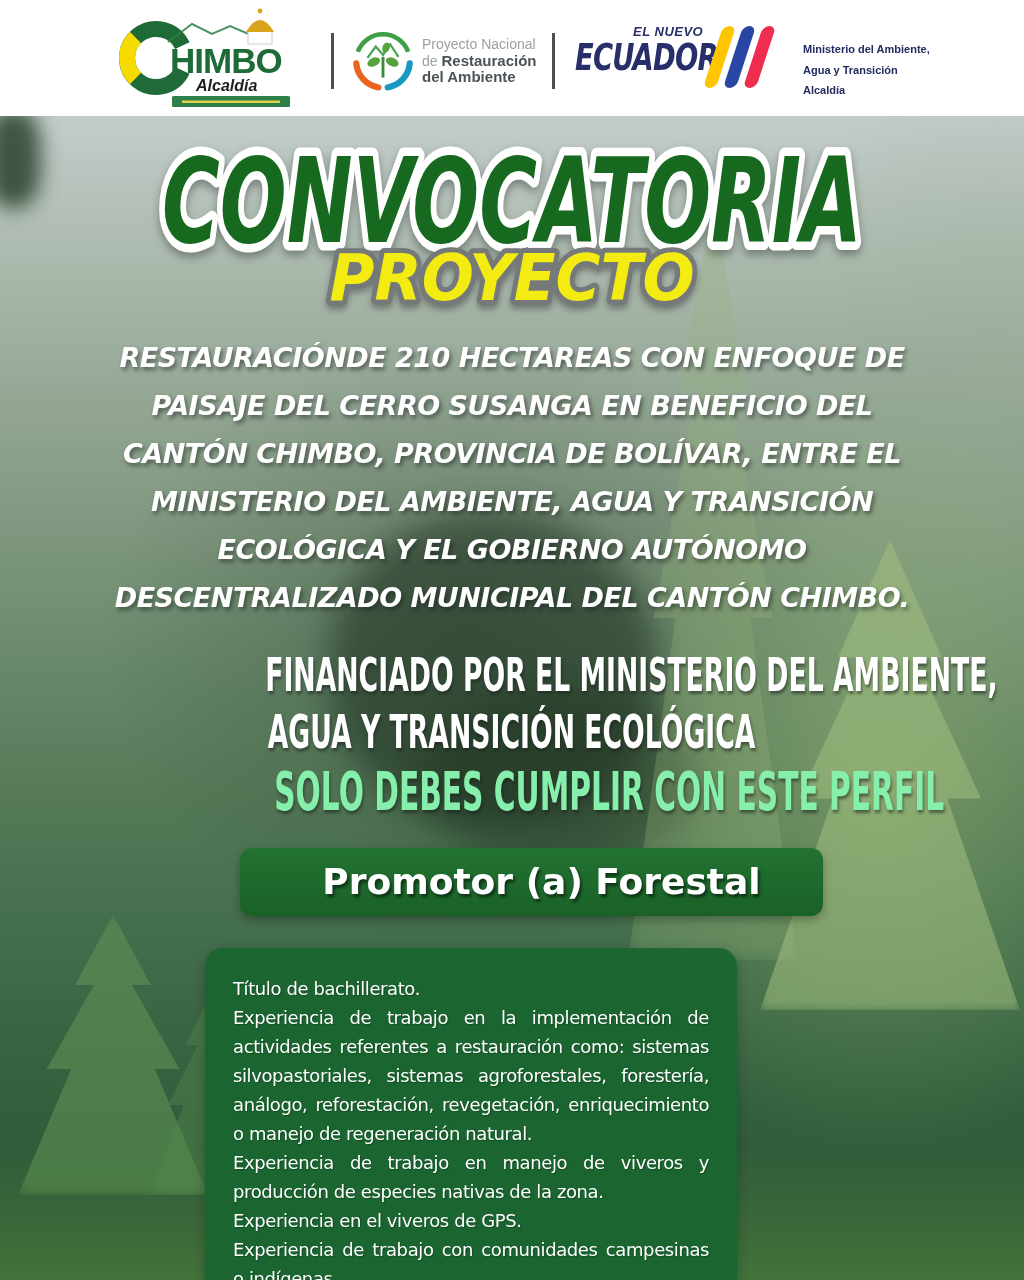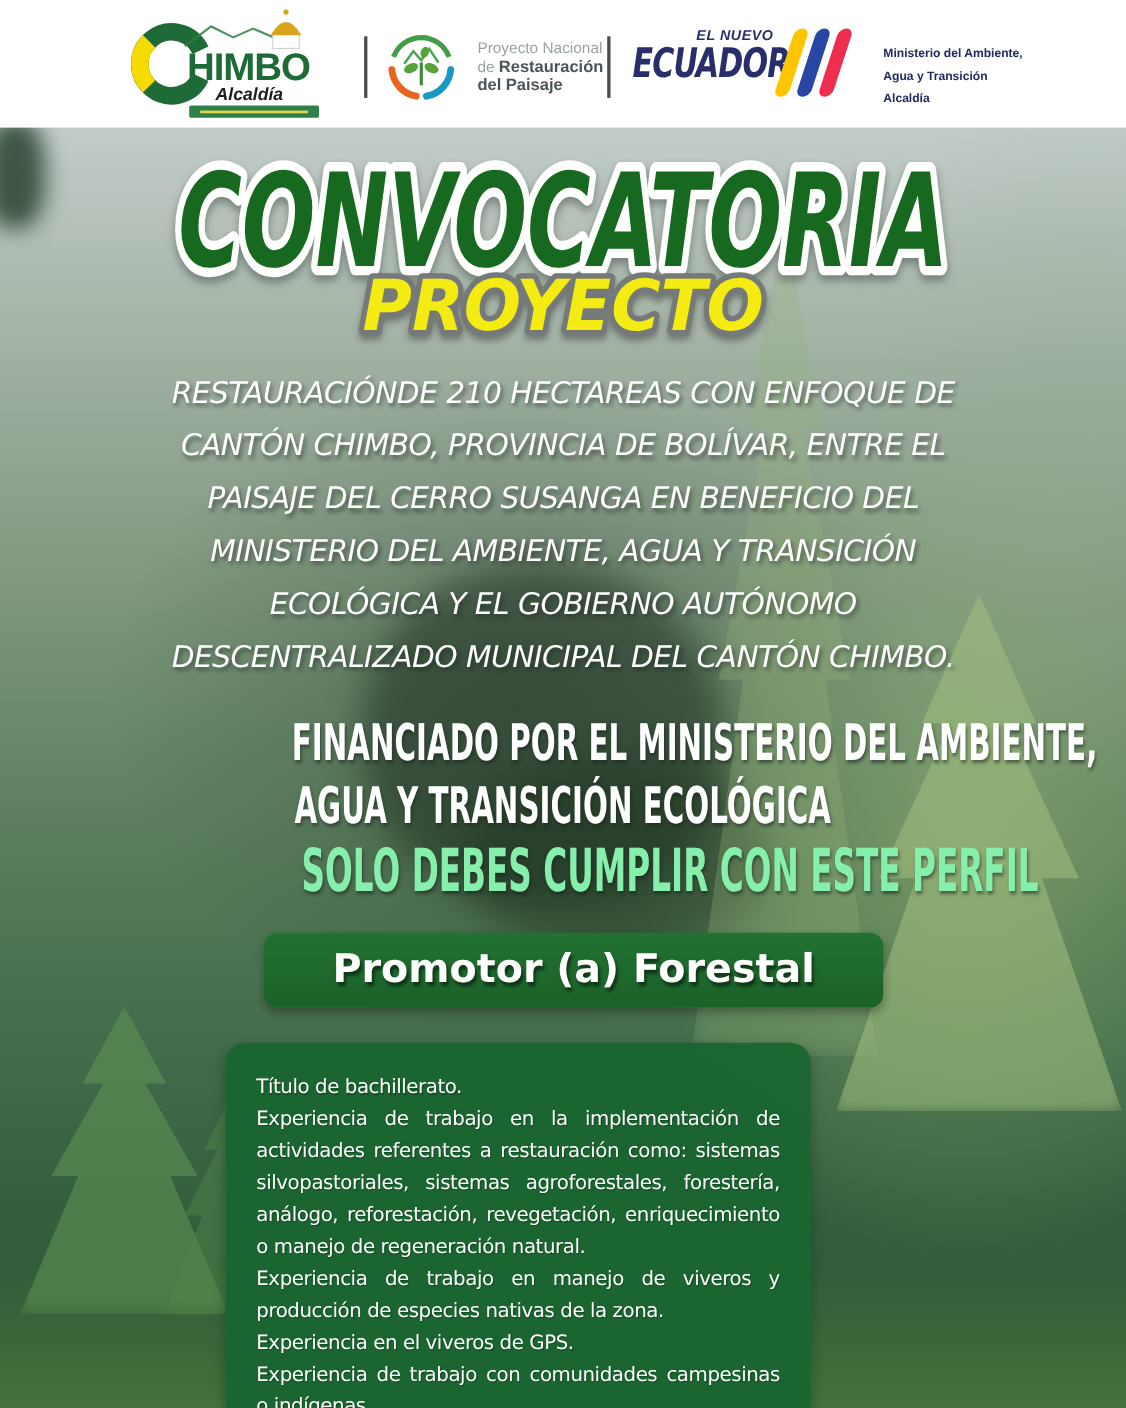--- a/index.html
+++ b/index.html
@@ -28,21 +28,21 @@
   .dark-tl{left:-14px;top:108px;width:55px;height:100px;background:rgba(30,58,35,.8);filter:blur(10px);border-radius:40%;}
   .grass{left:0;bottom:0;width:100%;height:130px;
          background:linear-gradient(0deg,rgba(86,138,64,.55),rgba(86,138,64,0));}
 
   
   .logo-bar{position:absolute;top:0;left:0;width:100%;height:116px;background:#ffffff;}
   .divider{position:absolute;top:33px;width:3px;height:56px;background:#4e4e4e;}
   .div1{left:331px;} .div2{left:552px;}
 
   .chimbo{position:absolute;left:108px;top:6px;width:215px;height:106px;}
-  .pnrp{position:absolute;left:352px;top:24px;width:198px;height:74px;display:flex;gap:20px;align-items:center;}
+  .pnrp{position:absolute;left:352px;top:24px;width:198px;height:74px;display:flex;gap:8px;align-items:center;}
   .pnrp-text{font-size:14px;color:#9ba1a4;line-height:16.5px;white-space:nowrap;}
   .pnrp-text b{color:#4c5357;font-size:15px;}
 
   .ecuador{position:absolute;left:575px;top:18px;width:400px;height:84px;color:#282e6a;}
   .ec-tag{position:absolute;left:58px;top:6px;font-size:13px;font-weight:bold;font-style:italic;letter-spacing:.5px;white-space:nowrap;}
   .ec-word{position:absolute;left:0;top:18px;font-size:37px;font-weight:bold;font-style:italic;
            letter-spacing:-1px;transform:scaleX(.74);transform-origin:left;white-space:nowrap;
            font-family:"DejaVu Sans",sans-serif;}
   .stripes{position:absolute;left:138px;top:8px;height:66px;}
   .stripe{display:inline-block;width:13px;height:62px;margin-right:7px;border-radius:7px;
@@ -55,39 +55,39 @@
   .title-svg{position:absolute;left:0;width:1024px;overflow:visible;}
   .title-svg text{font-family:"DejaVu Sans",sans-serif;font-weight:bold;font-style:italic;
                   paint-order:stroke;stroke-linejoin:round;}
   .t-main{top:124px;height:140px;filter:drop-shadow(0 5px 4px rgba(70,80,72,.55));}
   .t-main text{fill:#17691f;stroke:#ffffff;stroke-width:17px;font-size:118px;}
   .t-sub{top:238px;height:84px;filter:drop-shadow(0 4px 3px rgba(60,60,60,.5));}
   .t-sub text{fill:#f3eb12;stroke:#75797a;stroke-width:10px;font-size:64px;}
 
   
   .headline{position:absolute;top:334px;left:0;width:100%;text-align:center;color:#fff;
-            font-family:"DejaVu Sans",sans-serif;font-weight:normal;font-style:italic;
+            font-family:"DejaVu Sans",sans-serif;font-weight:bold;font-style:italic;
             font-size:27px;letter-spacing:-.5px;line-height:48px;
             text-shadow:2px 3px 4px rgba(25,35,28,.55);}
 
   
   .funding{position:absolute;top:652px;left:0;width:100%;text-align:center;color:#fff;
            font-family:"DejaVu Sans",sans-serif;font-weight:bold;line-height:47px;
            text-shadow:2px 3px 4px rgba(25,35,28,.55);}
   .funding .cond{display:inline-block;white-space:nowrap;font-size:46px;transform:scaleX(.58);}
   .perfil{position:absolute;top:764px;left:0;width:100%;text-align:center;color:#86efac;
           font-family:"DejaVu Sans",sans-serif;font-weight:bold;line-height:56px;
           text-shadow:2px 3px 4px rgba(25,35,28,.55);}
   .perfil .cond{display:inline-block;white-space:nowrap;font-size:54px;transform:scaleX(.55);}
 
   
   .role-btn{position:absolute;left:240px;top:848px;width:563px;height:68px;border-radius:12px;
             background:linear-gradient(#227232,#1a6128);box-shadow:0 4px 9px rgba(0,0,0,.28);
             color:#fff;font-family:"DejaVu Sans",sans-serif;font-weight:bold;font-size:36px;
-            text-align:center;line-height:68px;text-shadow:2px 3px 3px rgba(0,0,0,.5);}
+            text-align:center;line-height:68px;text-shadow:2px 3px 3px rgba(0,0,0,.5);padding-left:20px;}
 
   
   .req-box{position:absolute;left:205px;top:948px;width:532px;border-radius:18px;
            background:rgba(25,101,47,.95);box-shadow:0 4px 12px rgba(0,0,0,.25);
            padding:26px 28px 22px 28px;box-sizing:border-box;}
   .req-box p{margin:0;color:#fff;font-family:"DejaVu Sans",sans-serif;font-size:18px;
              line-height:29px;letter-spacing:-.4px;text-align:justify;
              text-shadow:1px 1px 1px rgba(0,0,0,.25);}
 </style>
 </head>
@@ -132,21 +132,21 @@
         <path d="M 34.5 55.6 A 26 26 0 0 0 55.9 32.3" fill="none" stroke="#1899c2" stroke-width="6" stroke-linecap="round"></path>
         <polyline points="15,27 23,16 30,24 37,14 45,26" fill="none" stroke="#4aa653" stroke-width="2.2"></polyline>
         <path d="M 30 46 L 30 26" stroke="#3a8a3a" stroke-width="2.8"></path>
         <ellipse cx="21" cy="31" rx="6.5" ry="4" fill="#57a33b" transform="rotate(-25 21 31)"></ellipse>
         <ellipse cx="39" cy="31" rx="6.5" ry="4" fill="#57a33b" transform="rotate(25 39 31)"></ellipse>
         <ellipse cx="33" cy="17" rx="3.5" ry="5" fill="#57a33b" transform="rotate(20 33 17)"></ellipse>
       </svg>
       <div class="pnrp-text">
         <span>Proyecto Nacional</span><br>
         <span>de </span><b>Restauración</b><br>
-        <b>del Paisaje</b>
+        <b>del Ambiente</b>
       </div>
     </div>
 
     <div class="divider div2"></div>
 
     <div class="ecuador">
       <div class="ec-tag">EL NUEVO</div>
       <div class="ec-word">ECUADOR</div>
       <div class="stripes">
         <span class="stripe s-y"></span><span class="stripe s-b"></span><span class="stripe s-r"></span>
@@ -162,22 +162,22 @@
   <svg class="title-svg t-main">
     <text x="512" y="118" text-anchor="middle" textLength="700" lengthAdjust="spacingAndGlyphs">CONVOCATORIA</text>
   </svg>
 
   <svg class="title-svg t-sub">
     <text x="512" y="62" text-anchor="middle" textLength="365" lengthAdjust="spacingAndGlyphs">PROYECTO</text>
   </svg>
 
   <div class="headline">
     <div>RESTAURACIÓNDE 210 HECTAREAS CON ENFOQUE DE</div>
+    <div>PAISAJE DEL CERRO SUSANGA EN BENEFICIO DEL</div>
     <div>CANTÓN CHIMBO, PROVINCIA DE BOLÍVAR, ENTRE EL</div>
-    <div>PAISAJE DEL CERRO SUSANGA EN BENEFICIO DEL</div>
     <div>MINISTERIO DEL AMBIENTE, AGUA Y TRANSICIÓN</div>
     <div>ECOLÓGICA Y EL GOBIERNO AUTÓNOMO</div>
     <div>DESCENTRALIZADO MUNICIPAL DEL CANTÓN CHIMBO.</div>
   </div>
 
   <div class="funding">
     <div><span class="cond">FINANCIADO POR EL MINISTERIO DEL AMBIENTE,</span></div>
     <div><span class="cond">AGUA Y TRANSICIÓN ECOLÓGICA</span></div>
   </div>
 

